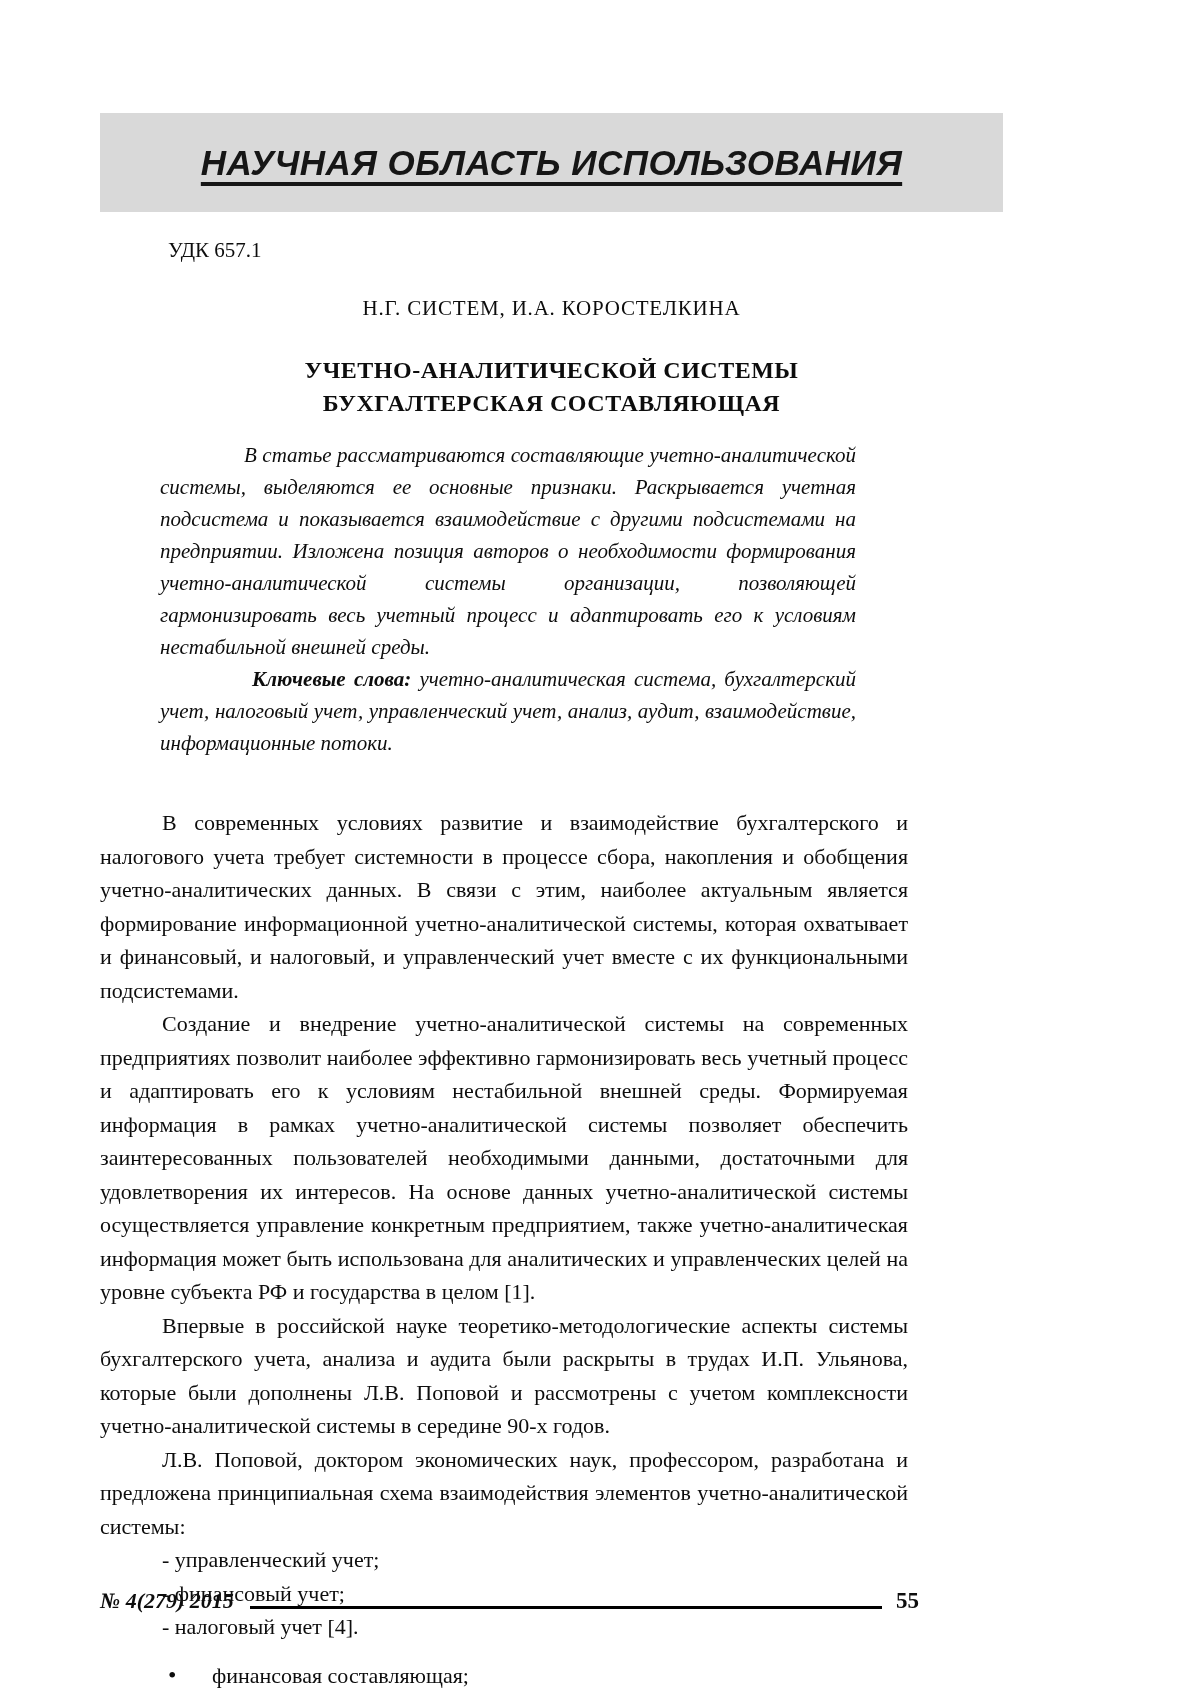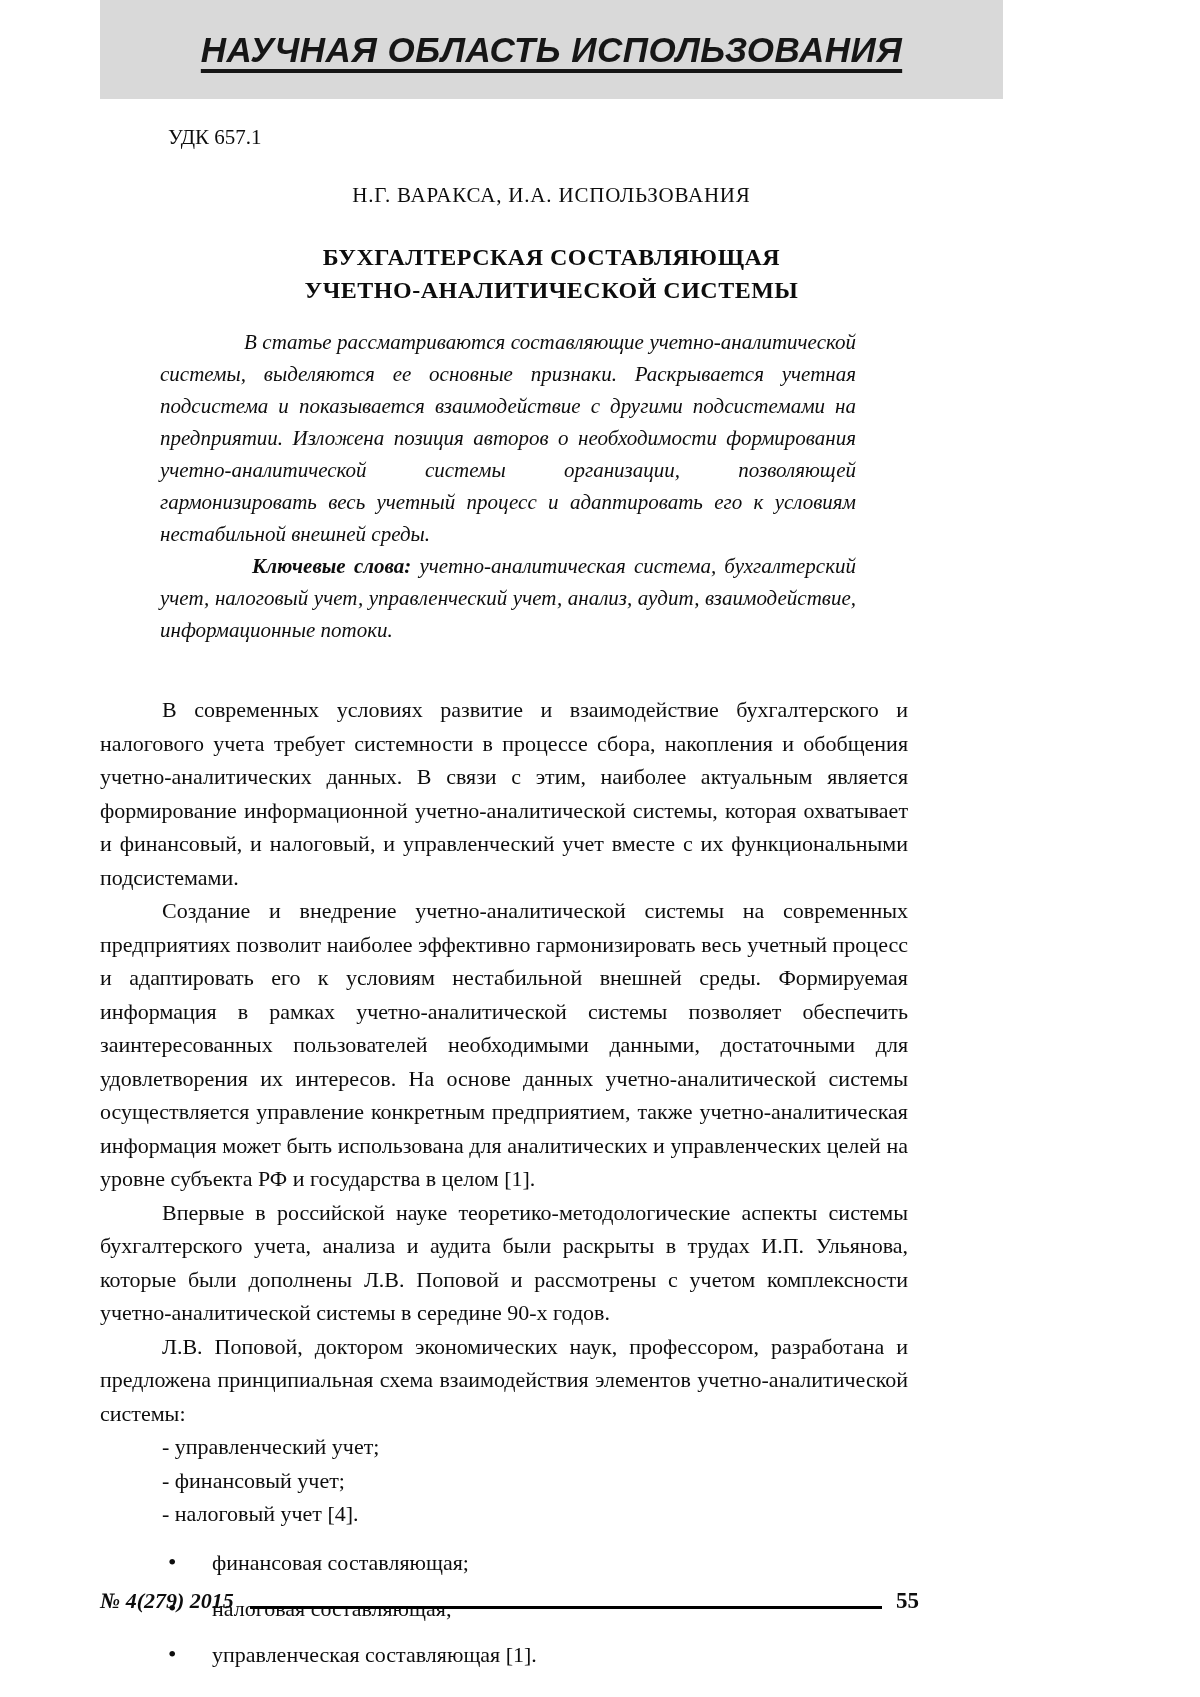--- a/index.html
+++ b/index.html
@@ -5,20 +5,21 @@
   html, body { margin: 0; padding: 0; background: #ffffff; }
   .page {
     position: relative;
     width: 1103px;
     height: 1697px;
     background: #ffffff;
     color: #0d0d0d;
     font-family: "Liberation Serif", serif;
     overflow: hidden;
     box-sizing: border-box;
+    padding-top: 113px;
   }
   
   .banner {
     margin: 0 100px;
     height: 99px;
     background: #d9d9d9;
     display: flex;
     flex-direction: column;
     justify-content: center;
     align-items: center;
@@ -129,25 +130,25 @@
 <body>
 
 <div class="page">
 
   <div class="banner">
     <div class="banner-line">НАУЧНАЯ ОБЛАСТЬ ИСПОЛЬЗОВАНИЯ</div>
   </div>
 
   <div class="udk">УДК 657.1</div>
 
-  <div class="authors">Н.Г. ВАРАКСА, И.А. ИСПОЛЬЗОВАНИЯ</div>
+  <div class="authors">Н.Г. СИСТЕМ, И.А. КОРОСТЕЛКИНА</div>
 
   <div class="article-title">
+    <div>УЧЕТНО-АНАЛИТИЧЕСКОЙ СИСТЕМЫ</div>
     <div>БУХГАЛТЕРСКАЯ СОСТАВЛЯЮЩАЯ</div>
-    <div>УЧЕТНО-АНАЛИТИЧЕСКОЙ СИСТЕМЫ</div>
   </div>
 
   <div class="abstract-block">
     <p>В статье рассматриваются составляющие учетно-аналитической системы, выделяются ее основные признаки. Раскрывается учетная подсистема и показывается взаимодействие с другими подсистемами на предприятии. Изложена позиция авторов о необходимости формирования учетно-аналитической системы организации, позволяющей гармонизировать весь учетный процесс и адаптировать его к условиям нестабильной внешней среды.</p>
     <p class="no-indent-follow"><span class="kw-label">Ключевые слова:</span><span> учетно-аналитическая система, бухгалтерский учет, налоговый учет, управленческий учет, анализ, аудит, взаимодействие, информационные потоки.</span></p>
   </div>
 
   <div class="body-section">
     <p class="para">В современных условиях развитие и взаимодействие бухгалтерского и налогового учета требует системности в процессе сбора, накопления и обобщения учетно-аналитических данных. В связи с этим, наиболее актуальным является формирование информационной учетно-аналитической системы, которая охватывает и финансовый, и налоговый, и управленческий учет вместе с их функциональными подсистемами.</p>
     <p class="para">Создание и внедрение учетно-аналитической системы на современных предприятиях позволит наиболее эффективно гармонизировать весь учетный процесс и адаптировать его к условиям нестабильной внешней среды. Формируемая информация в рамках учетно-аналитической системы позволяет обеспечить заинтересованных пользователей необходимыми данными, достаточными для удовлетворения их интересов. На основе данных учетно-аналитической системы осуществляется управление конкретным предприятием, также учетно-аналитическая информация может быть использована для аналитических и управленческих целей на уровне субъекта РФ и государства в целом [1].</p>

